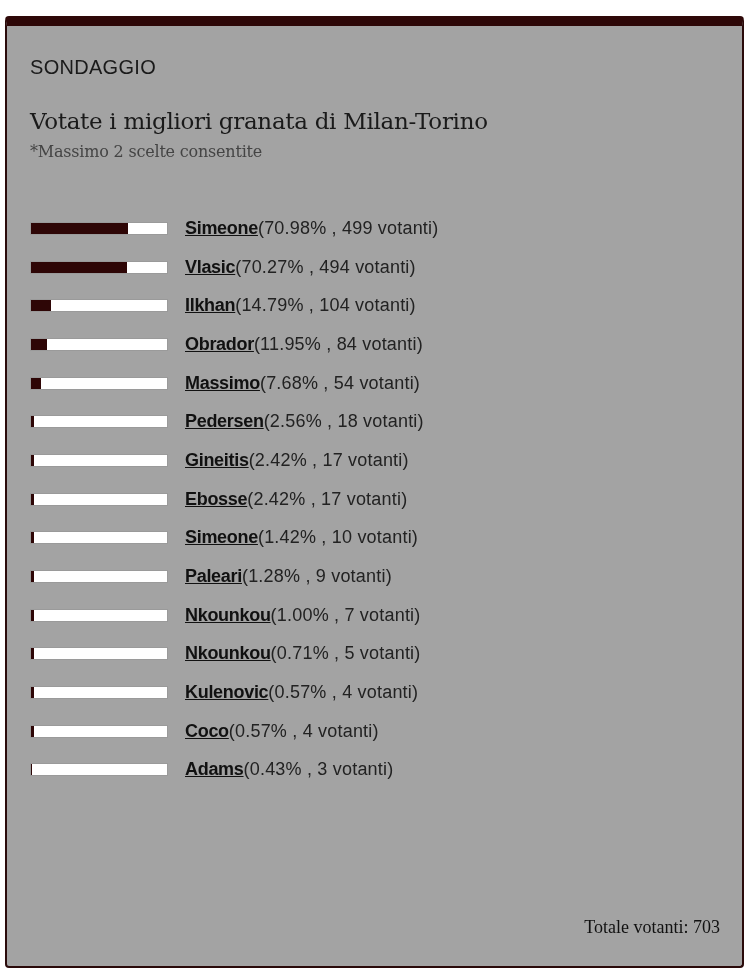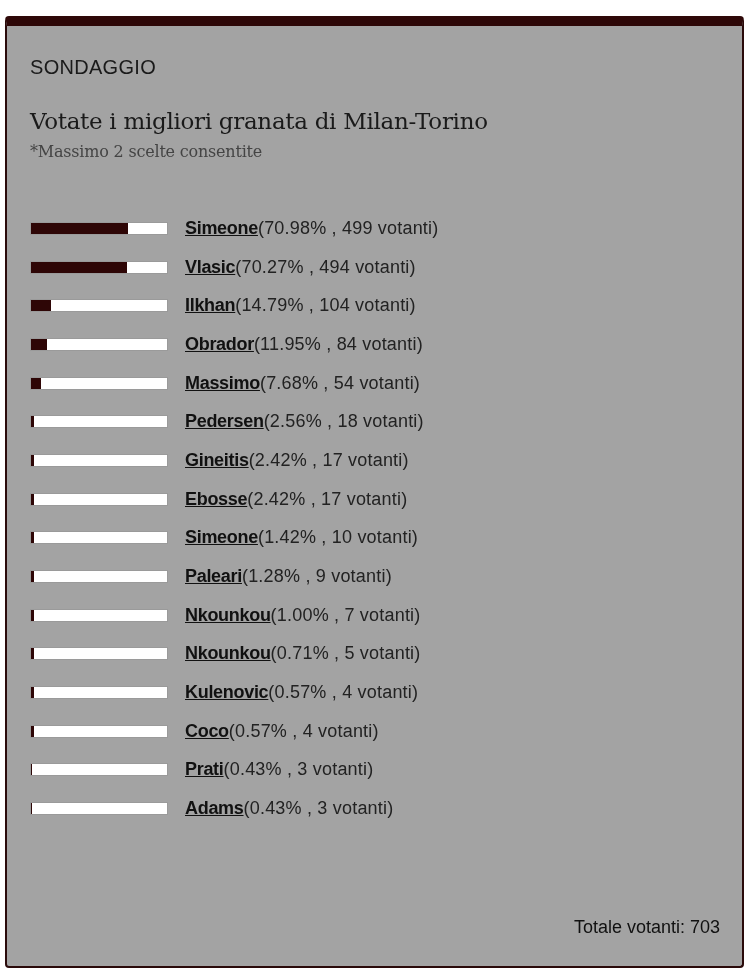--- a/index.html
+++ b/index.html
@@ -29,21 +29,21 @@
   .bar {
     width: 138px; height: 13px; border: 1px solid #9a9a9a; box-sizing: border-box;
     background: #fff; position: relative; flex: none;
   }
   .bar-fill { position: absolute; left: 0; top: 0; bottom: 0; background: #2e0606; }
   .label { margin-left: 17px; font-family: "Liberation Sans", sans-serif; font-size: 18px; color: #111; white-space: nowrap; }
   .name { font-weight: bold; letter-spacing: -0.3px; text-decoration: underline; }
   .stats { color: #222; letter-spacing: 0.2px; }
   .total {
     position: absolute; right: 22px; bottom: 28px;
-    font-family: Liberation Sans, sans-serif; font-size: 18px; color: #111;
+    font-family: Liberation Serif, serif; font-size: 18px; color: #111;
   }
 </style>
 </head>
 <body>
 
 <div class="card">
   <div class="kicker">SONDAGGIO</div>
   <div class="title">Votate i migliori granata di Milan-Torino</div>
   <div class="subtitle">*Massimo 2 scelte consentite</div>
 
@@ -129,24 +129,18 @@
       <div class="row">
         <div class="bar">
           <div class="bar-fill" style="width: 3px; background: rgb(46, 6, 6);"></div>
         </div>
         <div class="label"><span class="name">Coco</span><span class="stats">(0.57% , 4 votanti)</span></div>
       </div>
       <div class="row">
         <div class="bar">
           <div class="bar-fill" style="width: 1px; background: rgb(46, 6, 6);"></div>
         </div>
-        <div class="label"><span class="name">Prati</span><span class="stats">(0.43% , 3 votanti)</span></div>
-      </div>
-      <div class="row">
-        <div class="bar">
-          <div class="bar-fill" style="width: 1px; background: rgb(46, 6, 6);"></div>
-        </div>
         <div class="label"><span class="name">Adams</span><span class="stats">(0.43% , 3 votanti)</span></div>
       </div>
     </div>
 
   <div class="total">Totale votanti: 703</div>
 </div>
 
 </body></html>

